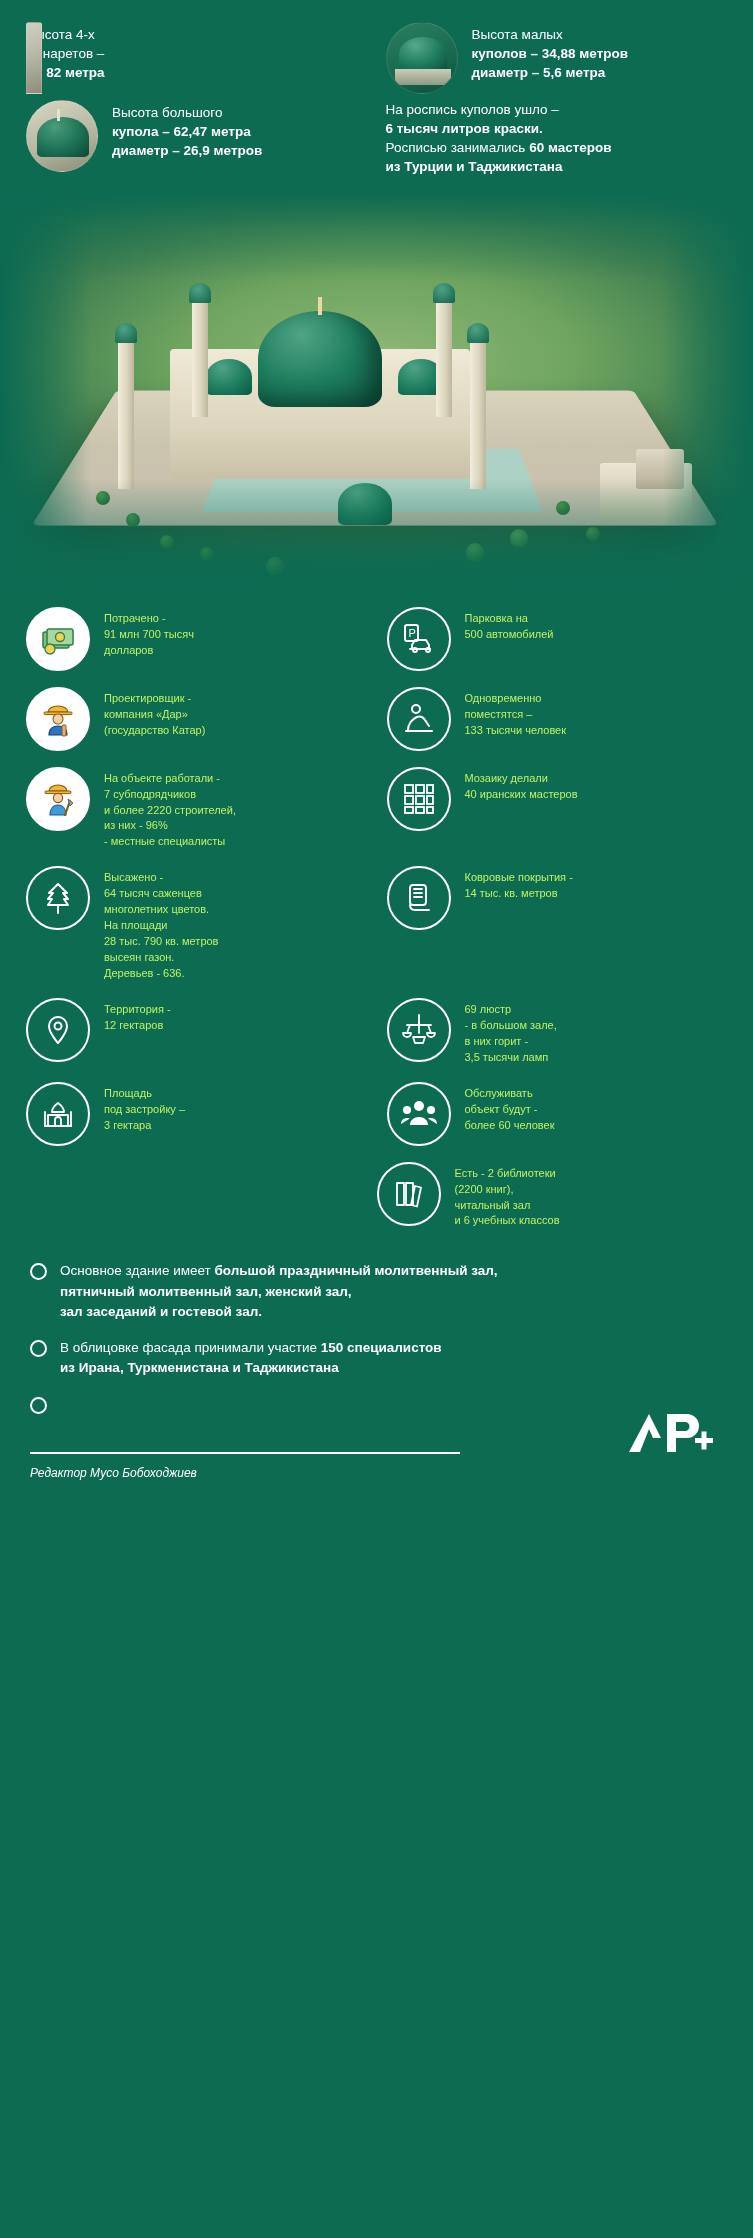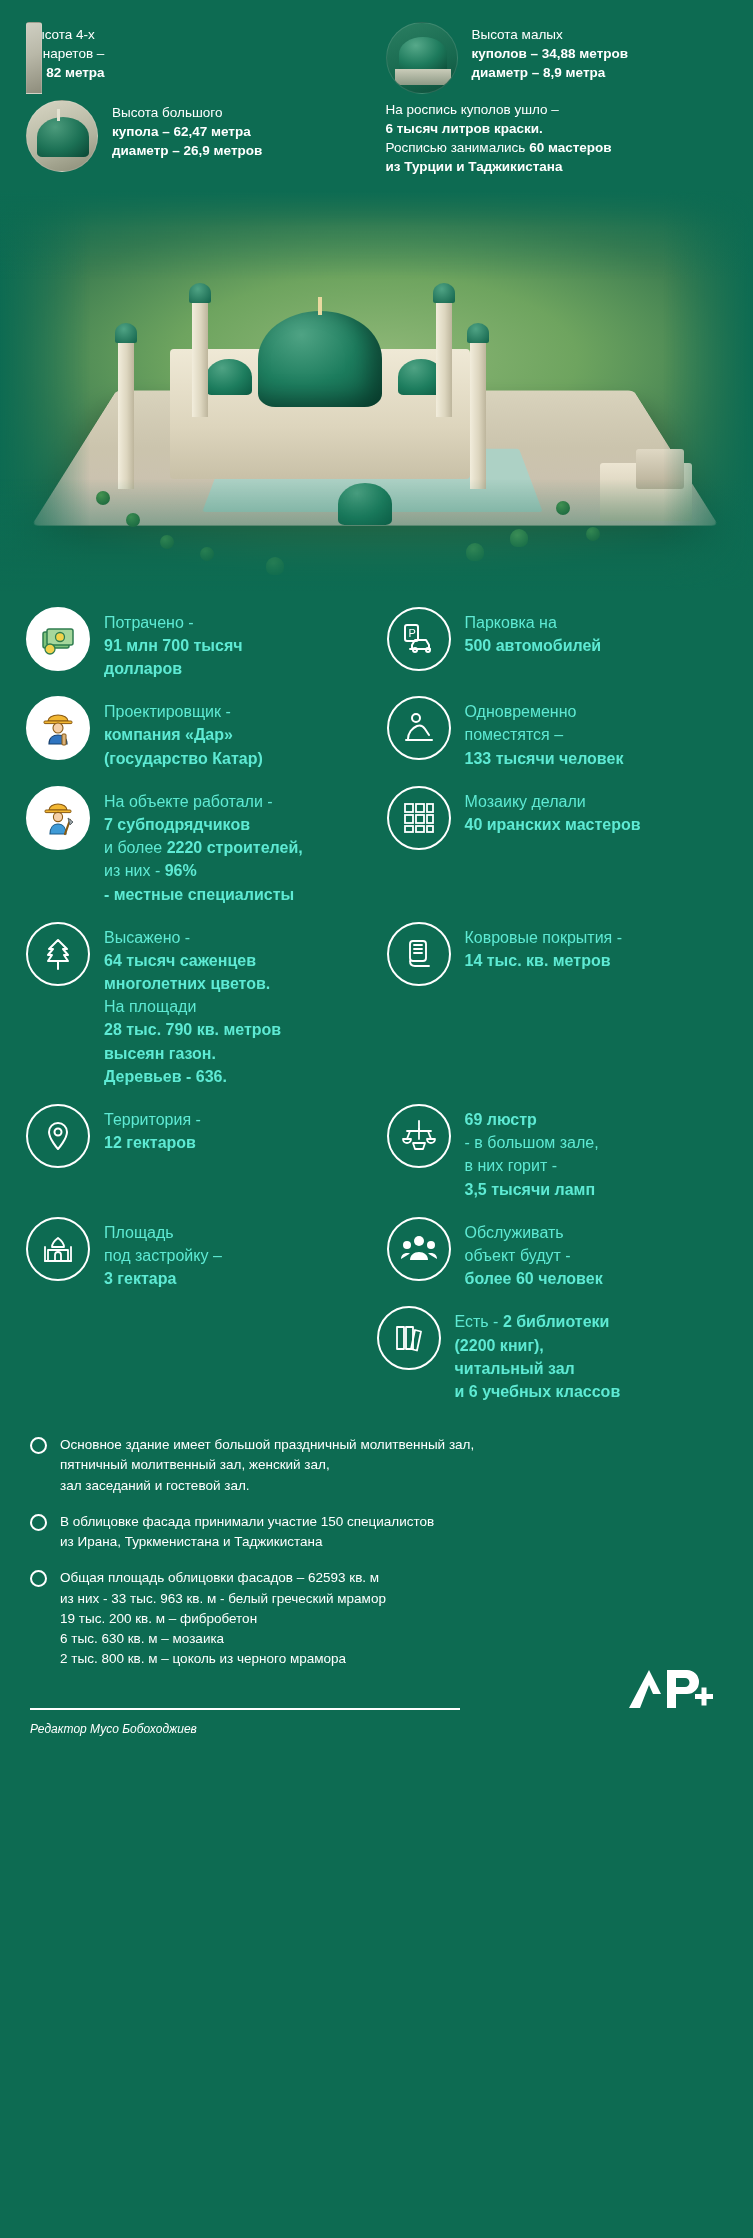--- a/index.html
+++ b/index.html
@@ -238,26 +238,26 @@
     align-items: center;
     justify-content: center;
     color: #ffffff;
   }
   .icon-circle.filled {
     background: #ffffff;
     border-color: #ffffff;
   }
   .icon-circle svg { display: block; }
   .cell-text {
-    color: #5eead4;
-    font-size: 16px;
+    color: #bef264;
+    font-size: 11px;
     line-height: 1.45;
     padding-top: 4px;
   }
-  .cell-text b { font-weight: bold; }
+  .cell-text b { font-weight: normal; }
 
   
   .bullets {
     padding: 6px 30px 0 30px;
   }
   .bullet-row {
     display: flex;
     gap: 13px;
     margin-bottom: 16px;
     align-items: flex-start;
@@ -267,21 +267,21 @@
     width: 17px; height: 17px;
     border-radius: 50%;
     border: 2px solid #ffffff;
     margin-top: 2px;
   }
   .bullet-text {
     color: #ffffff;
     font-size: 13.5px;
     line-height: 1.5;
   }
-  .bullet-text b { font-weight: normal; }
+  .bullet-text b { font-weight: bold; }
 
   
   .footer {
     padding: 12px 30px 26px 30px;
     position: relative;
   }
   .footer-rule {
     height: 2px;
     background: #ffffff;
     width: 430px;
@@ -310,21 +310,21 @@
 <div class="page">
 
   <div class="top-section">
     <div class="top-row">
       <div class="top-col">
         <div class="thumb minaret"></div>
         <div class="fact-text">Высота 4-х<br>минаретов –<br><b>по 82 метра</b></div>
       </div>
       <div class="top-col">
         <div class="thumb smalldome"></div>
-        <div class="fact-text">Высота малых<br><b>куполов – 34,88 метров</b><br><b>диаметр – 8,9 метра</b></div>
+        <div class="fact-text">Высота малых<br><b>куполов – 34,88 метров</b><br><b>диаметр – 5,6 метра</b></div>
       </div>
     </div>
     <div class="top-row">
       <div class="top-col">
         <div class="thumb bigdome"></div>
         <div class="fact-text">Высота большого<br><b>купола – 62,47 метра</b><br><b>диаметр – 26,9 метров</b></div>
       </div>
       <div class="top-col">
         <div class="fact-text" style="padding-top:0">На роспись куполов ушло –<br><b>6 тысяч литров краски.</b><br>Росписью занимались <b>60 мастеров</b><br><b>из Турции и Таджикистана</b></div>
       </div>
@@ -533,21 +533,20 @@
     <div class="bullet-row">
       <div class="bullet-dot"></div>
       <div class="bullet-text">Основное здание имеет <b>большой праздничный молитвенный зал,</b><br><b>пятничный молитвенный зал, женский зал,</b><br><b>зал заседаний и гостевой зал.</b></div>
     </div>
     <div class="bullet-row">
       <div class="bullet-dot"></div>
       <div class="bullet-text">В облицовке фасада принимали участие <b>150 специалистов</b><br><b>из Ирана, Туркменистана и Таджикистана</b></div>
     </div>
     <div class="bullet-row">
       <div class="bullet-dot"></div>
-      <div class="bullet-text">Общая площадь облицовки фасадов – <b>62593 кв. м</b><br>из них - <b>33 тыс. 963 кв. м - белый греческий мрамор</b><br><b>19 тыс. 200 кв. м – фибробетон</b><br><b>6 тыс. 630 кв. м – мозаика</b><br><b>2 тыс. 800 кв. м – цоколь из черного мрамора</b></div>
     </div>
   </div>
 
   <div class="footer">
     <div class="footer-rule"></div>
     <div class="editor">Редактор Мусо Бобоходжиев</div>
     <div class="logo">
       <svg width="96" height="52" viewBox="0 0 96 52">
         <path d="M6 44 L26 6 L38 30 L30 30 L26 21 L17 44 Z" fill="#ffffff"></path>
         <path d="M44 44 V6 h20 a12 12 0 010 24 h-11 v14 z M53 14 v9 h9 a4.5 4.5 0 000-9 z" fill="#ffffff"></path>

